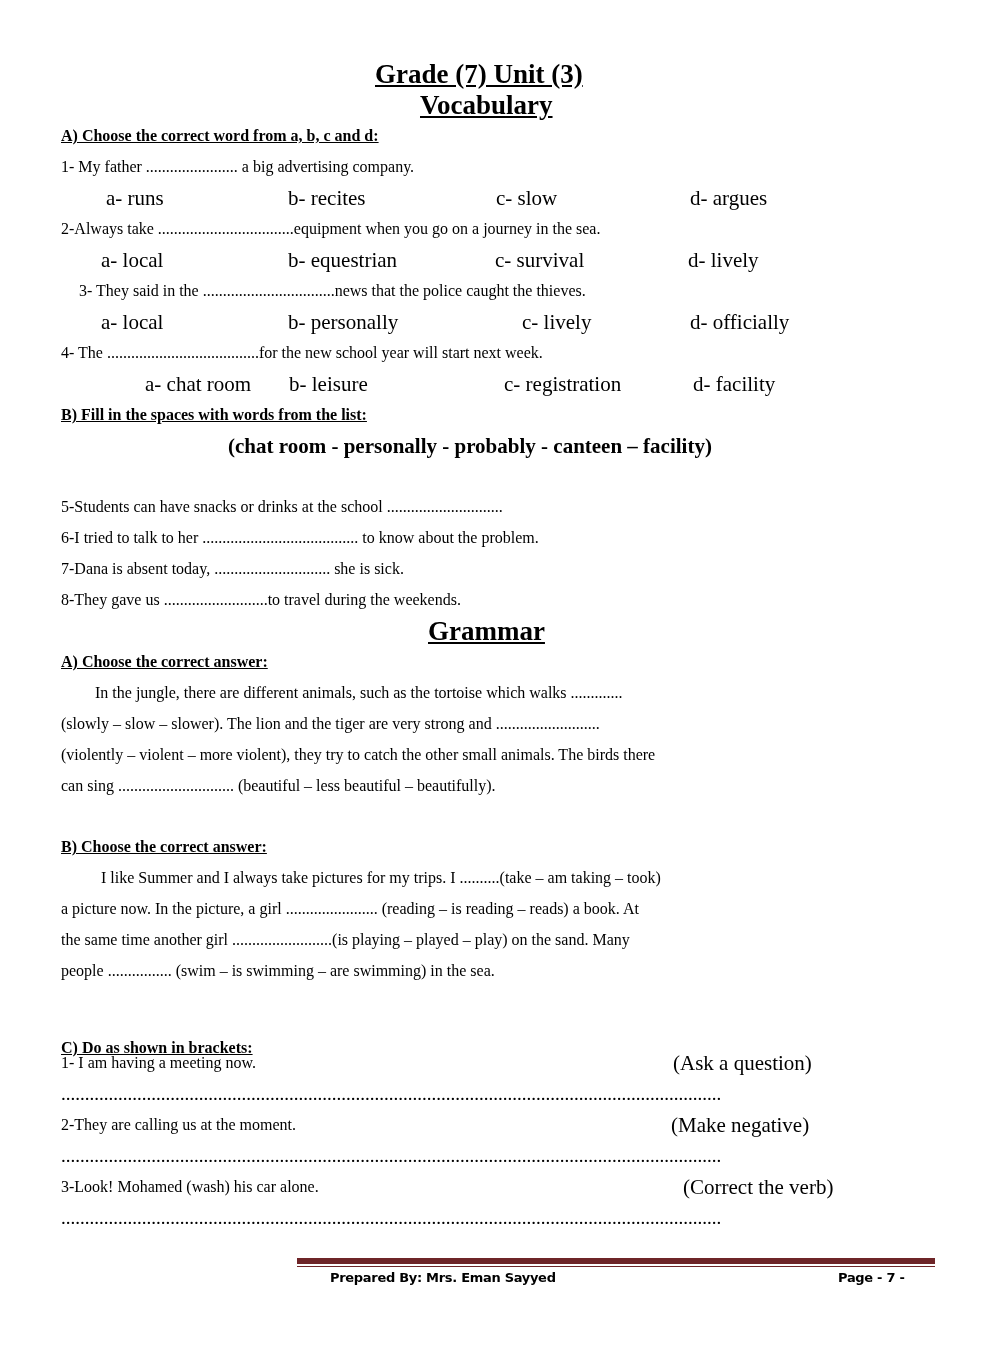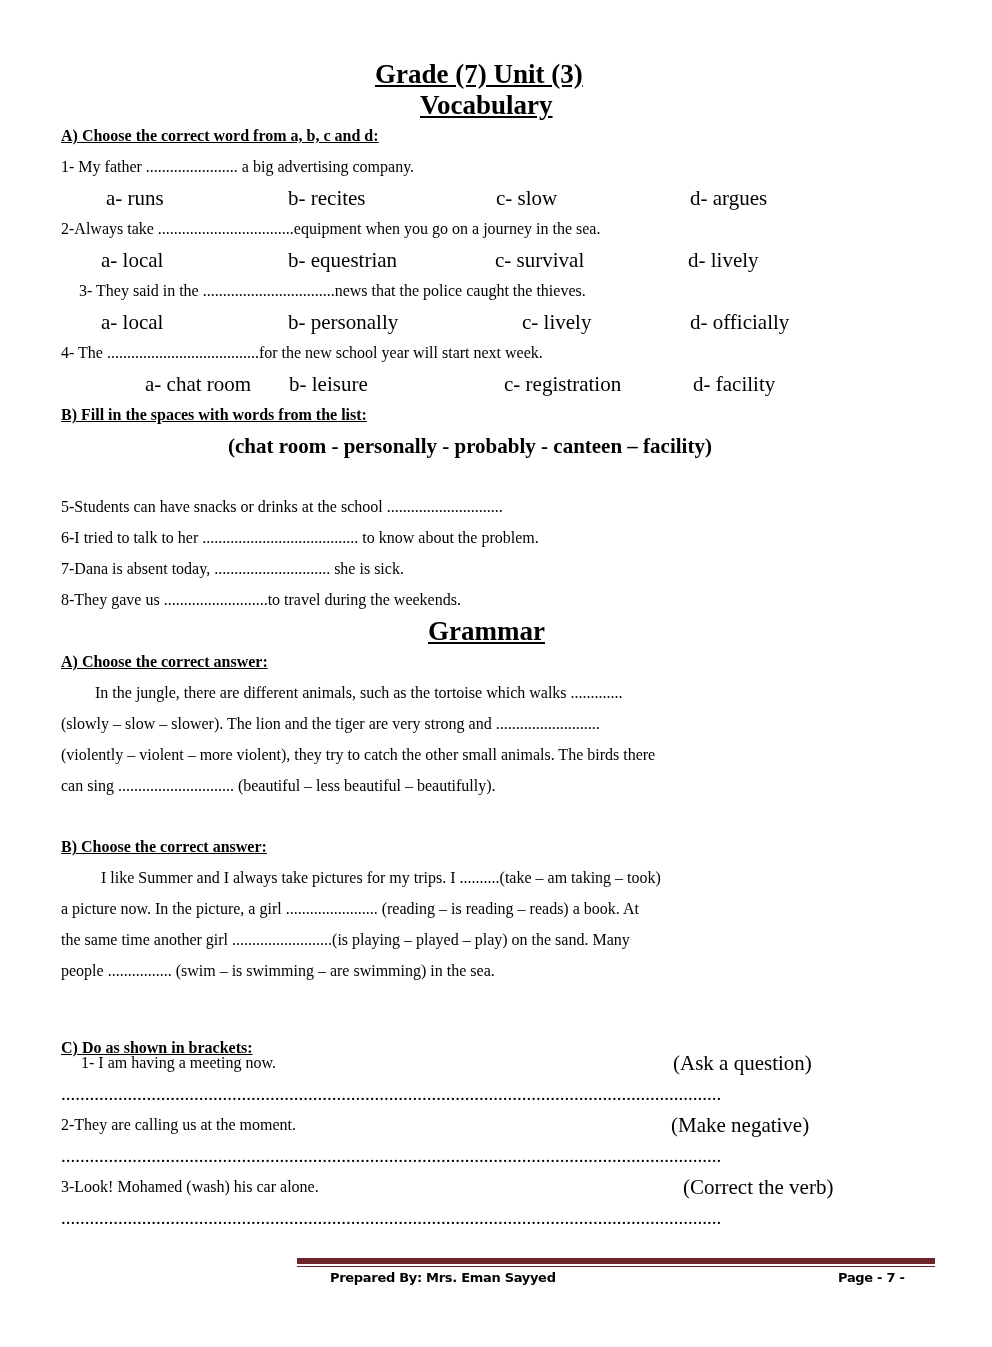--- a/index.html
+++ b/index.html
@@ -65,21 +65,21 @@
   <div class="line" style="top:774px;">can sing ............................. (beautiful – less beautiful – beautifully).</div>
 
   <div class="line heading" style="top:835px;">B) Choose the correct answer:</div>
   <div class="line" style="left:101px; top:866px;">I like Summer and I always take pictures for my trips. I ..........(take – am taking – took)</div>
   <div class="line" style="top:897px;">a picture now. In the picture, a girl ....................... (reading – is reading – reads) a book. At</div>
   <div class="line" style="top:928px;">the same time another girl .........................(is playing – played – play) on the sand. Many</div>
   <div class="line" style="top:959px;">people ................ (swim – is swimming – are swimming) in the sea.</div>
 
   <div class="line heading" style="top:1016px;margin-top:20px;">C) Do as shown in brackets:</div>
 
-  <div class="line" style="top:1051px;margin-left:20px;">1- I am having a meeting now.</div>
+  <div class="line" style="top:1051px;">1- I am having a meeting now.</div>
   <div class="opt" style="left:673px; top:1051px;">(Ask a question)</div>
   <div class="line" style="top:1082px; font-size:19px;">...........................................................................................................................................</div>
 
   <div class="line" style="top:1113px;">2-They are calling us at the moment.</div>
   <div class="opt" style="left:671px; top:1113px;text-align:right;">(Make negative)</div>
   <div class="line" style="top:1144px; font-size:19px;">...........................................................................................................................................</div>
 
   <div class="line" style="top:1175px;">3-Look! Mohamed (wash) his car alone.</div>
   <div class="opt" style="left:669px; top:1175px;margin-left:14px;">(Correct the verb)</div>
   <div class="line" style="top:1206px; font-size:19px;">...........................................................................................................................................</div>

